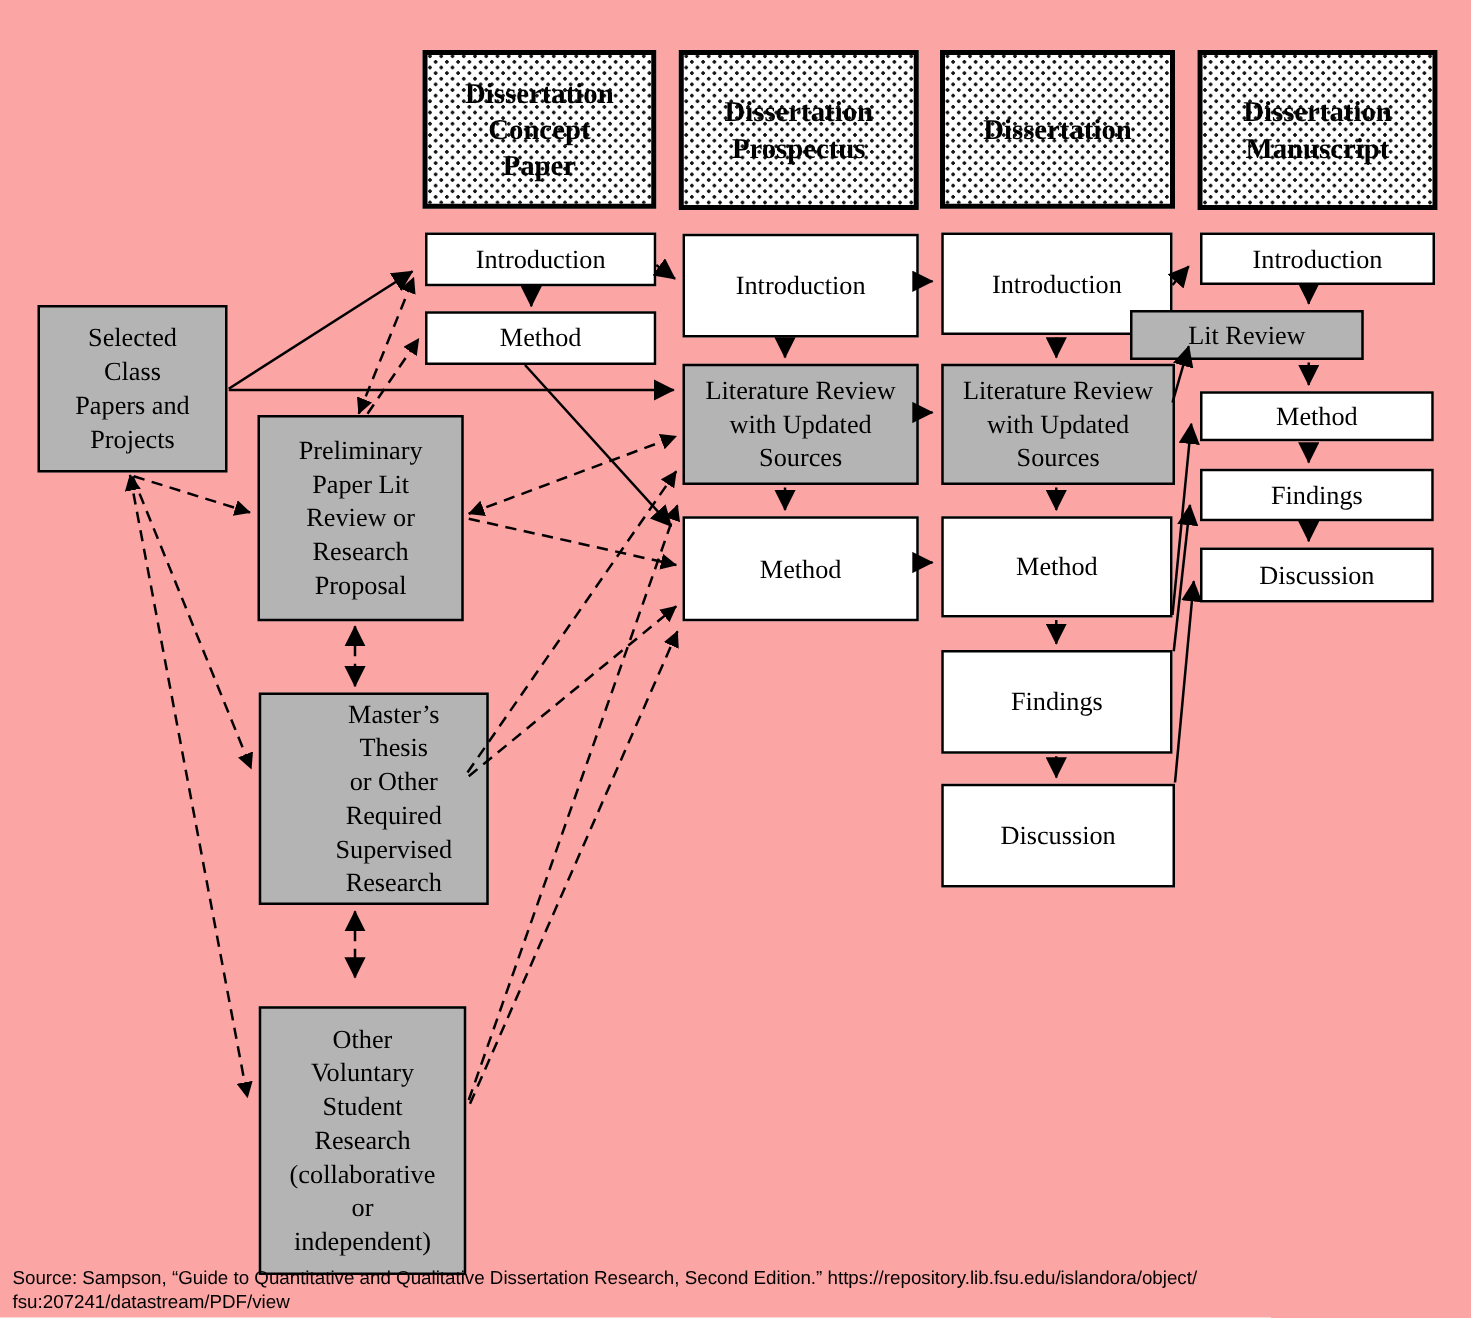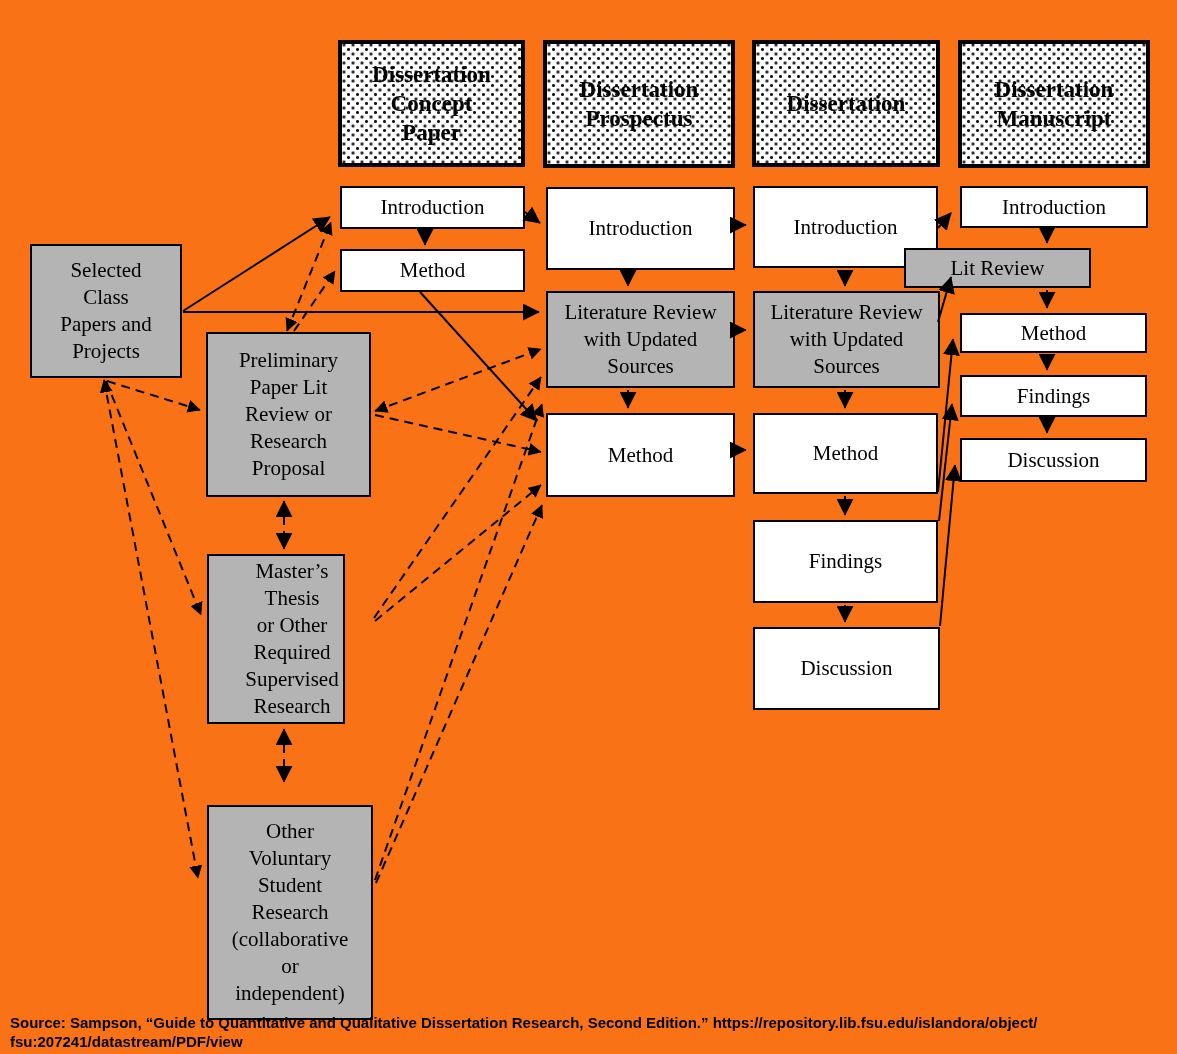--- a/index.html
+++ b/index.html
@@ -1,19 +1,19 @@
 <!DOCTYPE html>
 <html><head>
 <meta charset="utf-8">
 <style>
   html,body{margin:0;padding:0;background:#ffffff;}
   #canvas{
     position:relative;
     width:1177px;height:1054px;
-    background:#f97316;
+    background:#fca5a5;
     font-family:"Liberation Serif", serif;
     color:#000;
     overflow:hidden;
   }
   .box{
     position:absolute;
     box-sizing:border-box;
     border:2px solid #000;
     background:#fff;
     display:flex;align-items:center;justify-content:center;
@@ -36,21 +36,21 @@
     text-align:center;
     font-weight:bold;font-size:23px;line-height:29px;
   }
   .header-box .lbl{white-space:pre-line;}
   #connectors{position:absolute;left:0;top:0;z-index:5;}
   .solid-line{stroke:#000;stroke-width:2;fill:none;}
   .dashed-line{stroke:#000;stroke-width:2;fill:none;stroke-dasharray:9 6;}
   .source-note{
     position:absolute;left:10px;top:1013px;width:1160px;
     font-family:"Liberation Sans", sans-serif;
-    font-weight:bold;font-size:15px;line-height:19px;
+    font-weight:normal;font-size:15px;line-height:19px;
     white-space:pre-line;
   }
 </style>
 </head>
 <body>
 
 <div id="canvas" style="--gray-fill: #b4b4b4;">
 
   <div class="header-box" style="left:338px;top:40px;width:187px;height:127px;">
     <span class="lbl">Dissertation
@@ -75,21 +75,21 @@
 Papers and
 Projects</span>
   </div>
   <div class="box gray" style="left:206px;top:332px;width:165px;height:165px;">
     <span class="lbl">Preliminary
 Paper Lit
 Review or
 Research
 Proposal</span>
   </div>
-  <div class="box gray" style="left:207px;top:554px;width:138px;height:170px;padding-left:32px;">
+  <div class="box gray" style="left:207px;top:554px;width:184px;height:170px;padding-left:32px;">
     <span class="lbl">Master’s
 Thesis
 or Other
 Required
 Supervised
 Research</span>
   </div>
   <div class="box gray" style="left:207px;top:787px;width:166px;height:215px;margin-top:18px;">
     <span class="lbl">Other
 Voluntary

